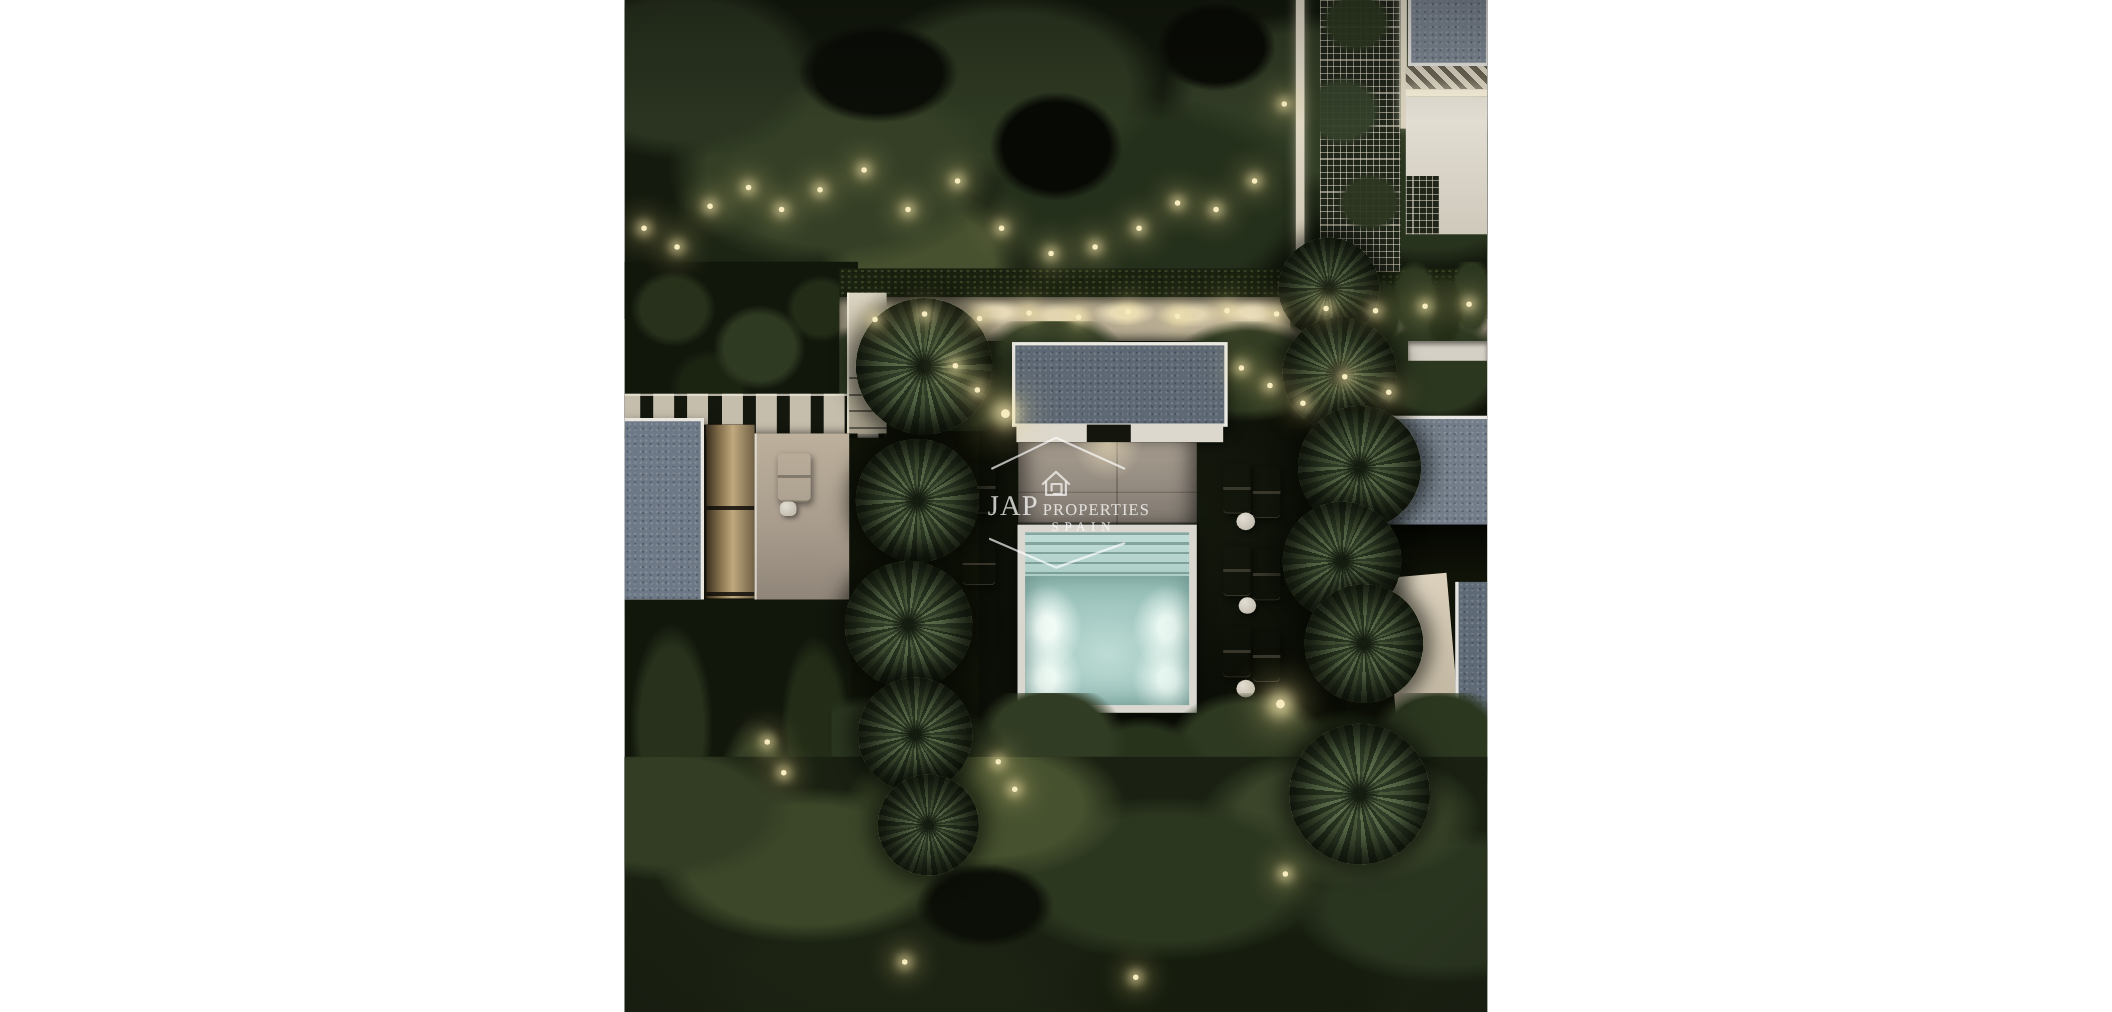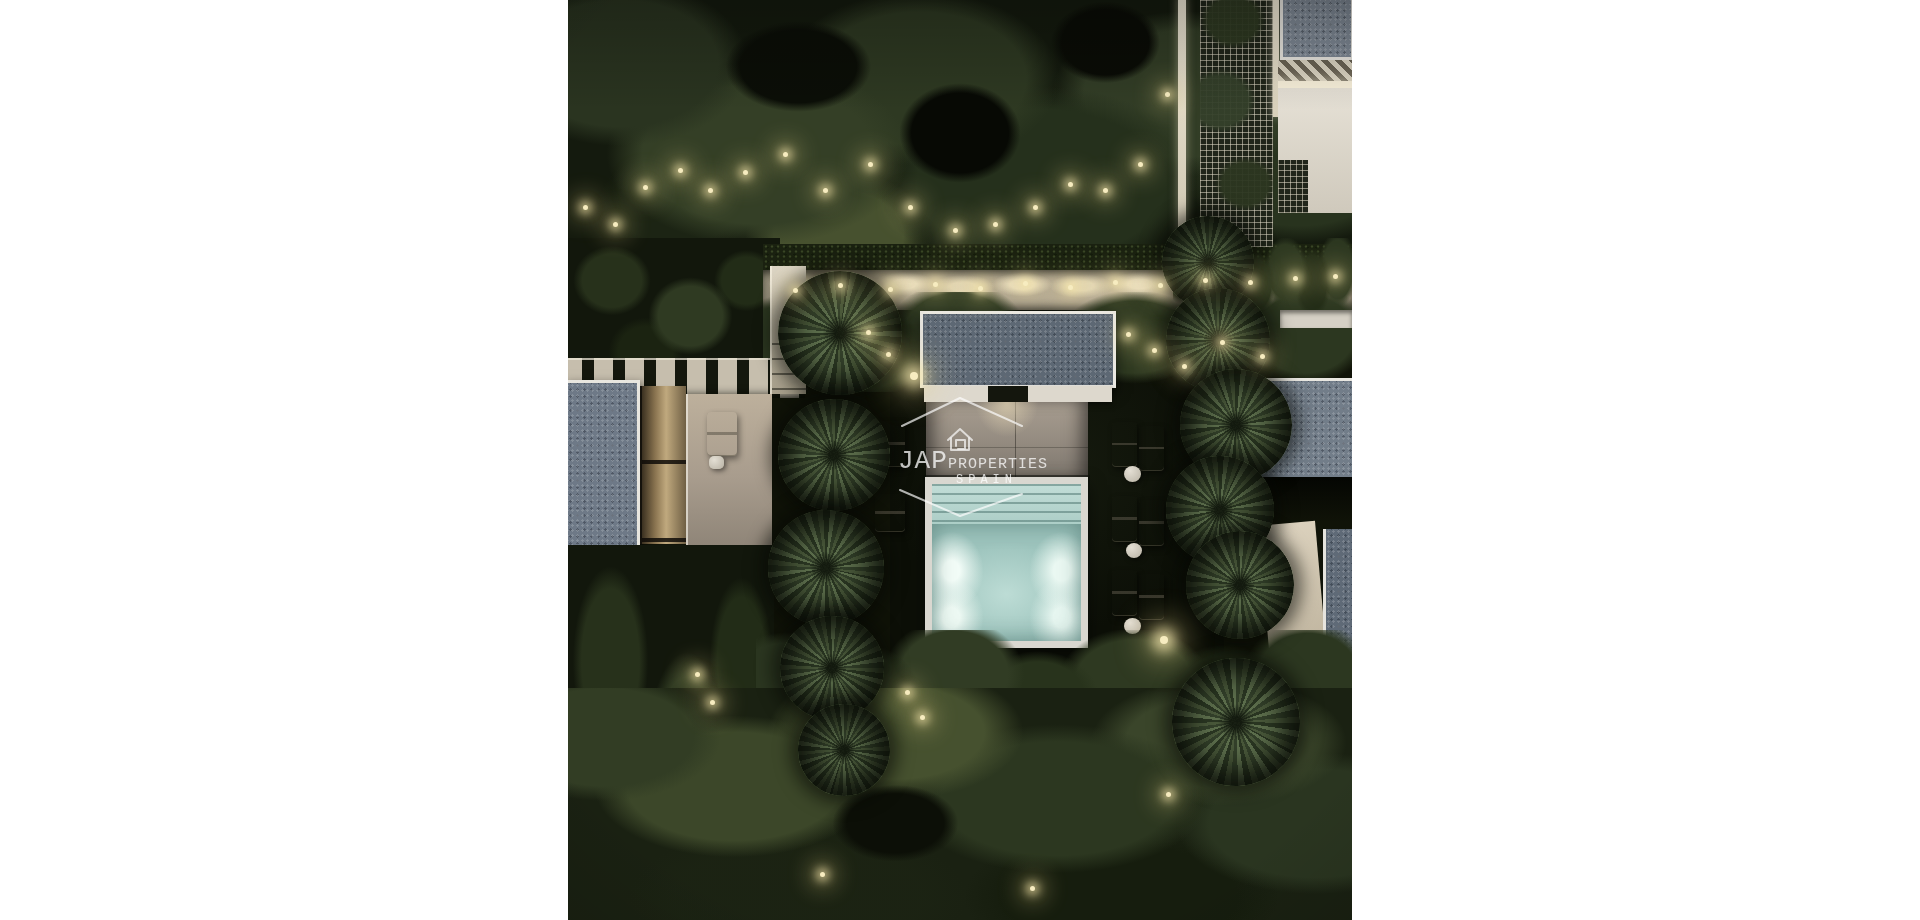--- a/index.html
+++ b/index.html
@@ -1,17 +1,17 @@
 <!DOCTYPE html>
 <html><head>
 <meta charset="utf-8">
 <style>
   html,body{margin:0;padding:0;background:#ffffff;}
   .stage{position:relative;width:1920px;height:920px;background:#ffffff;overflow:hidden;
-         font-family:Liberation Mono, monospace;}
+         font-family:Liberation Serif, serif;}
   .photo{position:absolute;left:568px;top:0;width:784px;height:920px;background:#101308;overflow:hidden;}
   .photo *, .stage *{box-sizing:border-box;}
   .abs{position:absolute;}
 
   
   .forestA{background-color:#141a0e;background-image:
     radial-gradient(10% 22% at 50% 48%,#070904 0 60%,transparent 75%),
     radial-gradient(9% 18% at 68% 18%,#0a0c06 0 60%,transparent 75%),
     radial-gradient(12% 20% at 30% 26%,#0b0e07 0 60%,transparent 75%),
     radial-gradient(22% 38% at 8% 25%,#2a3420 0 55%,transparent 72%),

